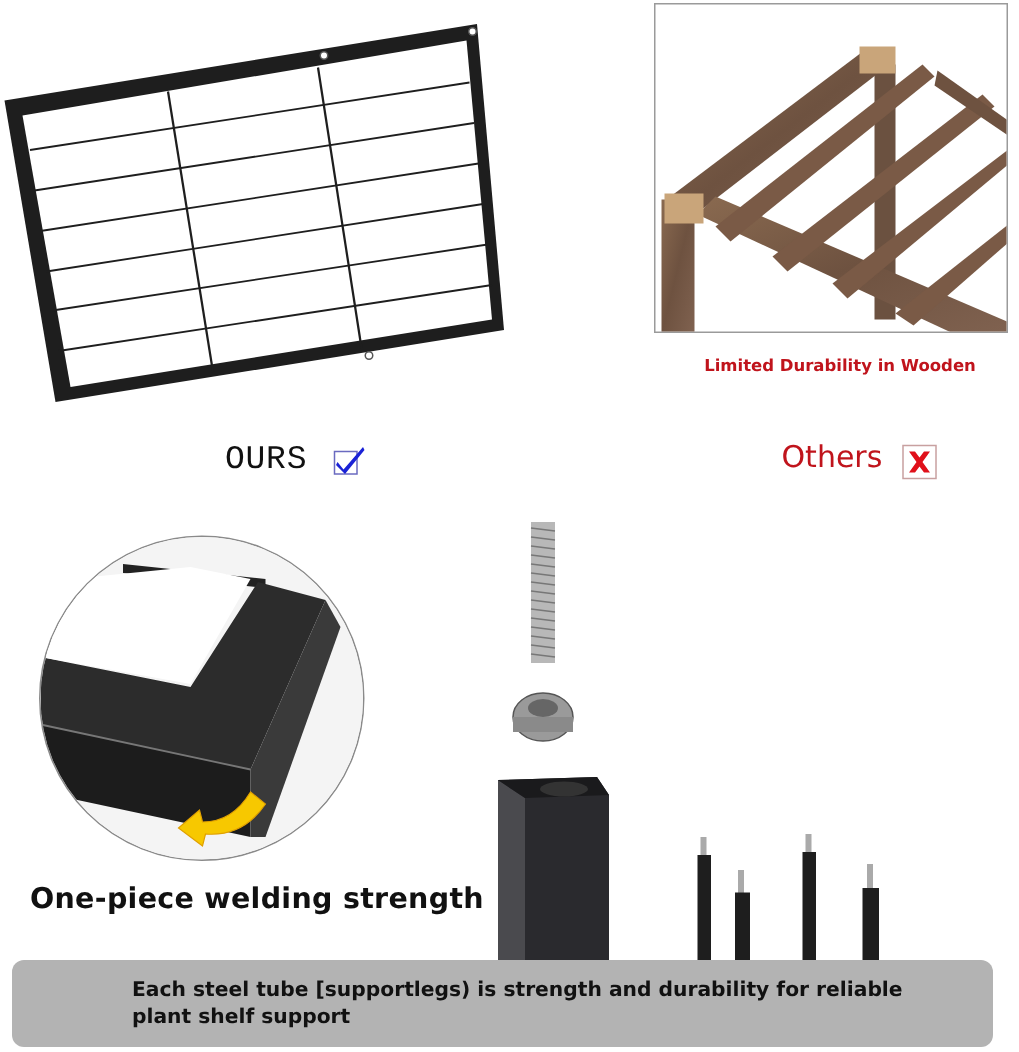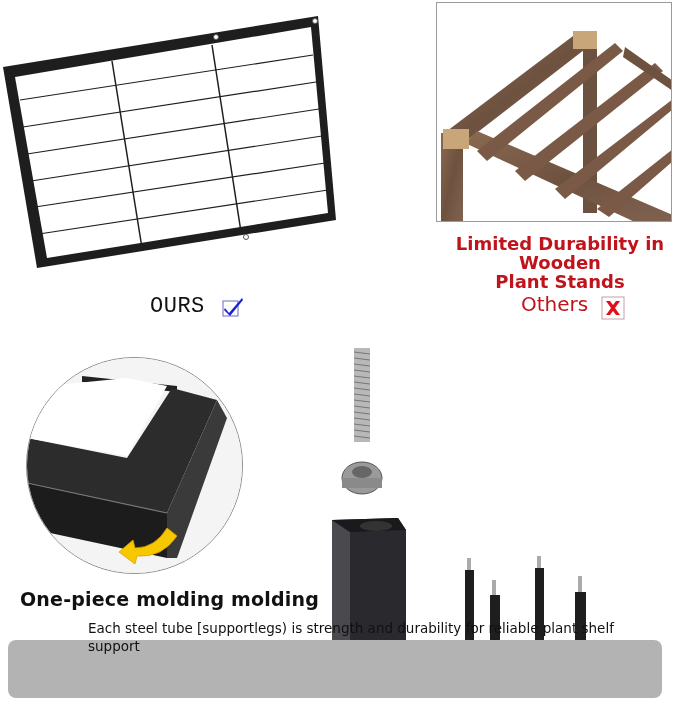--- a/index.html
+++ b/index.html
@@ -1,33 +1,33 @@
 <!DOCTYPE html>
 <html><head>
 <meta charset="utf-8">
 <style>
   html, body { margin:0; padding:0; background:#ffffff; }
   body { width:679px; height:701px; position:relative; overflow:hidden; font-family:"DejaVu Sans", sans-serif; }
   .abs { position:absolute; }
 
   
   .wood-photo { left:436px; top:2px; width:236px; height:220px; border:1px solid #9a9a9a; box-sizing:border-box; background:#fff; overflow:hidden; }
-  .wood-caption { left:440px; top:234px; width:240px; text-align:center; color:#c0141c; font-weight:bold; font-size:18px; line-height:19px; }
+  .wood-caption { left:440px; top:234px; width:240px; text-align:center; color:#c0141c; font-weight:bold; font-size:11px; line-height:19px; }
 
   .ours-label { left:150px; top:294px; font-size:22px; color:#111; letter-spacing:0.5px; font-family:Liberation Mono, monospace; }
   .ours-check { left:222px; top:296px; width:22px; height:21px; }
   .others-label { left:521px; top:292px; font-size:20px; color:#c0141c; font-family:"DejaVu Sans", sans-serif; }
   .others-x { left:601px; top:296px; width:24px; height:24px; }
 
   
   .circle { left:26px; top:357px; width:215px; height:215px; border-radius:50%; border:1px solid #8a8a8a; overflow:hidden; background:#fff; }
   .weld-caption { left:20px; top:588px; font-size:19px; font-weight:bold; color:#111; letter-spacing:0.2px; }
 
   .caption-bar { left:8px; top:640px; width:654px; height:58px; background:#b3b3b3; border-radius:8px; }
-  .caption-text { left:88px; top:620px; width:540px; font-size:13.5px; line-height:17.5px; color:#111; font-weight:normal; }
+  .caption-text { left:88px; top:652px; width:540px; font-size:13.5px; line-height:17.5px; color:#111; font-weight:bold; }
 </style>
 </head>
 <body>
 
 <svg class="abs" style="left:0;top:10px" width="345" height="270" viewBox="0 10 345 270">
   <g>
     <polygon points="3,67 318,16 336,220 37,268" fill="#1e1e1e"></polygon>
     <polygon points="15,77 311,27 328,213 47,258" fill="#ffffff"></polygon>
 
     <line x1="112" y1="61" x2="142" y2="248" stroke="#1e1e1e" stroke-width="1.5"></line>
@@ -68,21 +68,20 @@
     <polygon points="118,186 236,96 236,106 128,196" fill="#7a5a46"></polygon>
     <polygon points="160,206 236,146 236,158 172,214" fill="#7a5a46"></polygon>
     <polygon points="188,44 236,78 236,88 186,54" fill="#6e5240"></polygon>
 
     <rect x="136" y="28" width="24" height="18" fill="#c9a57a"></rect>
     <rect x="6" y="126" width="26" height="20" fill="#c9a57a"></rect>
   </svg>
 </div>
 <div class="abs wood-caption">
   <div>Limited Durability in Wooden</div>
-  <div>Plant Stands</div>
 </div>
 
 <div class="abs ours-label">OURS</div>
 <svg class="abs ours-check" viewBox="0 0 22 21">
   <rect x="1" y="5" width="15" height="15" fill="#fff" stroke="#6a6ac0" stroke-width="1"></rect>
   <path d="M3 12 L7 17 L20 2 L21 4 L8 20 L2 14 Z" fill="#1a22d6"></path>
 </svg>
 
 <div class="abs others-label">Others</div>
 <svg class="abs others-x" viewBox="0 0 24 24">
@@ -102,21 +101,21 @@
 
     <polygon points="0,125 140,155 140,200 0,170" fill="#1c1c1c"></polygon>
 
     <polygon points="140,155 190,42 200,60 150,200 140,200" fill="#3a3a3a"></polygon>
 
     <line x1="0" y1="125" x2="140" y2="155" stroke="#777" stroke-width="1.2"></line>
 
     <path d="M140 170 L150 178 Q135 200 110 198 L108 206 L92 194 L106 182 L108 190 Q128 190 140 170 Z" fill="#f7c800" stroke="#e0a000" stroke-width="0.8"></path>
   </svg>
 </div>
-<div class="abs weld-caption">One-piece molding molding</div>
+<div class="abs weld-caption">One-piece welding strength</div>
 
 <svg class="abs" style="left:310px;top:330px" width="300" height="312" viewBox="0 0 300 312">
 
   <rect x="44" y="18" width="16" height="94" fill="#b8b8b8"></rect>
   <g stroke="#777" stroke-width="1">
     <line x1="44" y1="22" x2="60" y2="24"></line>
       <line x1="44" y1="28" x2="60" y2="30"></line>
     <line x1="44" y1="34" x2="60" y2="36"></line>
       <line x1="44" y1="40" x2="60" y2="42"></line>
     <line x1="44" y1="46" x2="60" y2="48"></line>

